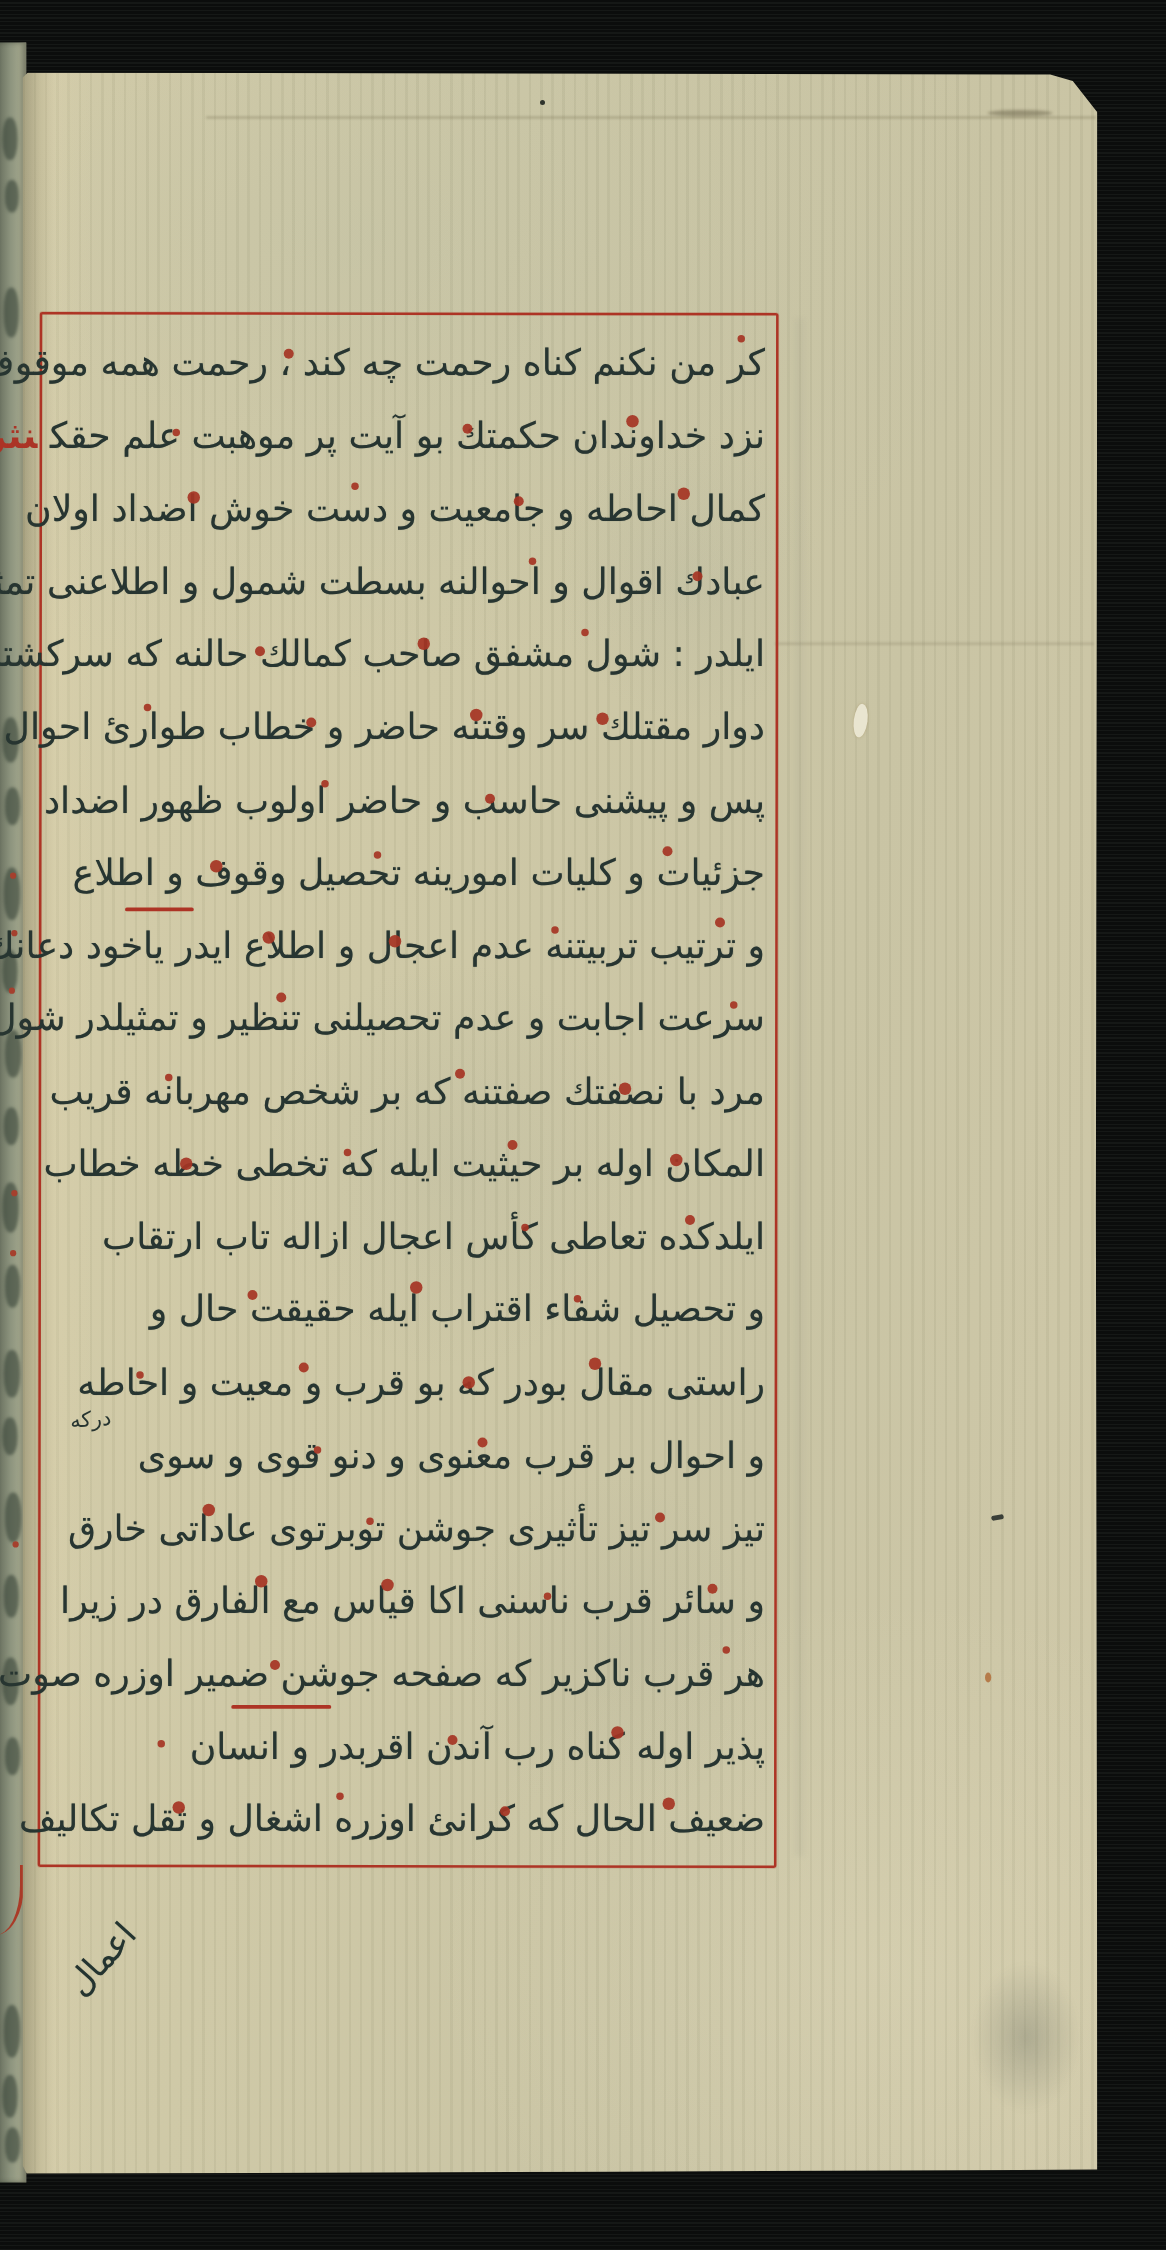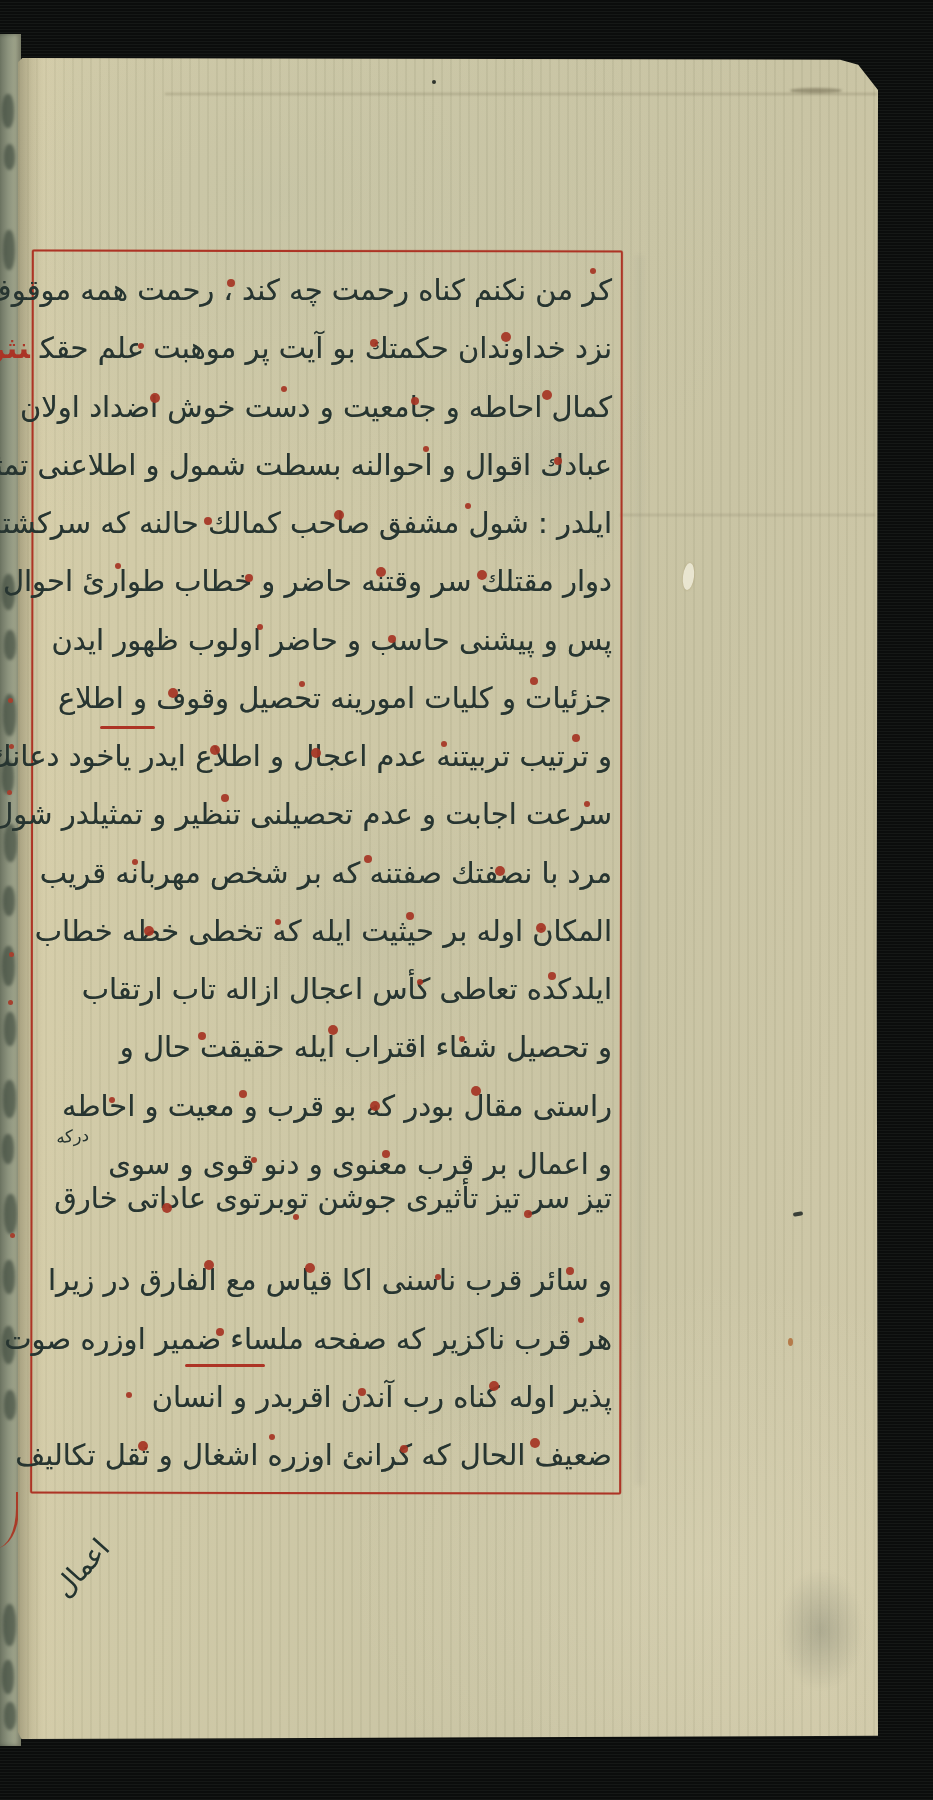--- a/index.html
+++ b/index.html
@@ -168,21 +168,21 @@
       <div class="red-dot" style="height: 8px; width: 8px; left: 553.976px; top: 456.75px;"></div>
       <div class="ms-line" style="top: 497px;">ايلدر : شول مشفق صاحب كمالك حالنه كه سركشته</div>
       <div class="red-dot" style="height: 8px; width: 8px; left: 203.672px; top: 517px;"></div>
       <div class="red-dot" style="height: 10px; width: 10px; left: 334.294px; top: 510px;"></div>
       <div class="red-dot" style="height: 6px; width: 6px; left: 464.916px; top: 503px;"></div>
       <div class="ms-line" style="top: 555.3px;">دوار مقتلك سر وقتنه حاضر و خطاب طوارئ احوال</div>
       <div class="red-dot" style="height: 10px; width: 10px; left: 476.79px; top: 570.25px;"></div>
       <div class="red-dot" style="height: 6px; width: 6px; left: 114.612px; top: 563.25px;"></div>
       <div class="red-dot" style="height: 8px; width: 8px; left: 245.234px; top: 574.25px;"></div>
       <div class="red-dot" style="height: 10px; width: 10px; left: 375.855px; top: 567.25px;"></div>
-      <div class="ms-line" style="top: 613.5px;">پس و پيشنى حاسب و حاضر اولوب ظهور ايدن</div>
+      <div class="ms-line" style="top: 613.5px;">پس و پيشنى حاسب و حاضر اولوب ظهور اضداد</div>
       <div class="red-dot" style="height: 6px; width: 6px; left: 257.108px; top: 623.5px;"></div>
       <div class="red-dot" style="height: 8px; width: 8px; left: 387.73px; top: 634.5px;"></div>
       <div class="ms-line" style="top: 671.8px;">جزئيات و كليات امورينه تحصيل وقوف و اطلاع</div>
       <div class="red-dot" style="height: 8px; width: 8px; left: 530.227px; top: 676.75px;"></div>
       <div class="red-dot" style="height: 10px; width: 10px; left: 168.048px; top: 687.75px;"></div>
       <div class="red-dot" style="height: 6px; width: 6px; left: 298.67px; top: 680.75px;"></div>
       <div class="ms-line" style="top: 730px;">و ترتيب تربيتنه عدم اعجال و اطلاع ايدر ياخود دعانك</div>
       <div class="red-dot" style="height: 10px; width: 10px; left: 310.545px; top: 748px;"></div>
       <div class="red-dot" style="height: 6px; width: 6px; left: 441.166px; top: 741px;"></div>
       <div class="red-dot" style="height: 8px; width: 8px; left: 571.788px; top: 734px;"></div>
@@ -204,33 +204,33 @@
       <div class="red-dot" style="height: 8px; width: 8px; left: 548.039px; top: 972px;"></div>
       <div class="ms-line" style="top: 1021.3px;">و تحصيل شفاء اقتراب ايله حقيقت حال و</div>
       <div class="red-dot" style="height: 8px; width: 8px; left: 197.735px; top: 1032.25px;"></div>
       <div class="red-dot" style="height: 10px; width: 10px; left: 328.357px; top: 1025.25px;"></div>
       <div class="red-dot" style="height: 6px; width: 6px; left: 458.978px; top: 1036.25px;"></div>
       <div class="ms-line" style="top: 1079.5px;">راستى مقال بودر كه بو قرب و معيت و احاطه</div>
       <div class="red-dot" style="height: 10px; width: 10px; left: 470.853px; top: 1085.5px;"></div>
       <div class="red-dot" style="height: 6px; width: 6px; left: 108.675px; top: 1096.5px;"></div>
       <div class="red-dot" style="height: 8px; width: 8px; left: 239.296px; top: 1089.5px;"></div>
       <div class="red-dot" style="height: 10px; width: 10px; left: 369.918px; top: 1100.5px;"></div>
-      <div class="ms-line" style="top: 1137.8px;">و اعمال بر قرب معنوى و دنو قوى و سوى</div>
+      <div class="ms-line" style="top: 1137.8px;">و احوال بر قرب معنوى و دنو قوى و سوى</div>
       <div class="red-dot" style="height: 6px; width: 6px; left: 251.171px; top: 1156.75px;"></div>
       <div class="red-dot" style="height: 8px; width: 8px; left: 381.793px; top: 1149.75px;"></div>
-      <div class="ms-line" style="top: 1172px;">تيز سر تيز تأثيرى جوشن توبرتوى عاداتى خارق</div>
+      <div class="ms-line" style="top: 1197px;">تيز سر تيز تأثيرى جوشن توبرتوى عاداتى خارق</div>
       <div class="red-dot" style="height: 8px; width: 8px; left: 524.289px; top: 1210px;"></div>
       <div class="red-dot" style="height: 10px; width: 10px; left: 162.111px; top: 1203px;"></div>
       <div class="red-dot" style="height: 6px; width: 6px; left: 292.733px; top: 1214px;"></div>
       <div class="ms-line" style="top: 1254.3px;">و سائر قرب ناسنى اكا قياس مع الفارق در زيرا</div>
       <div class="red-dot" style="height: 10px; width: 10px; left: 304.607px; top: 1263.25px;"></div>
       <div class="red-dot" style="height: 6px; width: 6px; left: 435.229px; top: 1274.25px;"></div>
       <div class="red-dot" style="height: 8px; width: 8px; left: 565.851px; top: 1267.25px;"></div>
       <div class="red-dot" style="height: 10px; width: 10px; left: 203.672px; top: 1260.25px;"></div>
-      <div class="ms-line" style="top: 1312.5px;">هر قرب ناكزير كه صفحه ملساء ضمير اوزره صوت</div>
+      <div class="ms-line" style="top: 1312.5px;">هر قرب ناكزير كه صفحه جوشن ضمير اوزره صوت</div>
       <div class="red-dot" style="height: 6px; width: 6px; left: 577.725px; top: 1316.5px;"></div>
       <div class="red-dot" style="height: 8px; width: 8px; left: 215.547px; top: 1327.5px;"></div>
       <div class="ms-line" style="top: 1370.8px;">پذير اوله كناه رب آندن اقربدر و انسان</div>
       <div class="red-dot" style="height: 8px; width: 8px; left: 358.043px; top: 1387.75px;"></div>
       <div class="red-dot" style="height: 10px; width: 10px; left: 488.665px; top: 1380.75px;"></div>
       <div class="red-dot" style="height: 6px; width: 6px; left: 126.487px; top: 1391.75px;"></div>
       <div class="ms-line" style="top: 1429px;">ضعيف الحال كه كرانئ اوزره اشغال و ثقل تكاليف</div>
       <div class="red-dot" style="height: 10px; width: 10px; left: 138.361px; top: 1441px;"></div>
       <div class="red-dot" style="height: 6px; width: 6px; left: 268.983px; top: 1434px;"></div>
       <div class="red-dot" style="height: 8px; width: 8px; left: 399.605px; top: 1445px;"></div>

